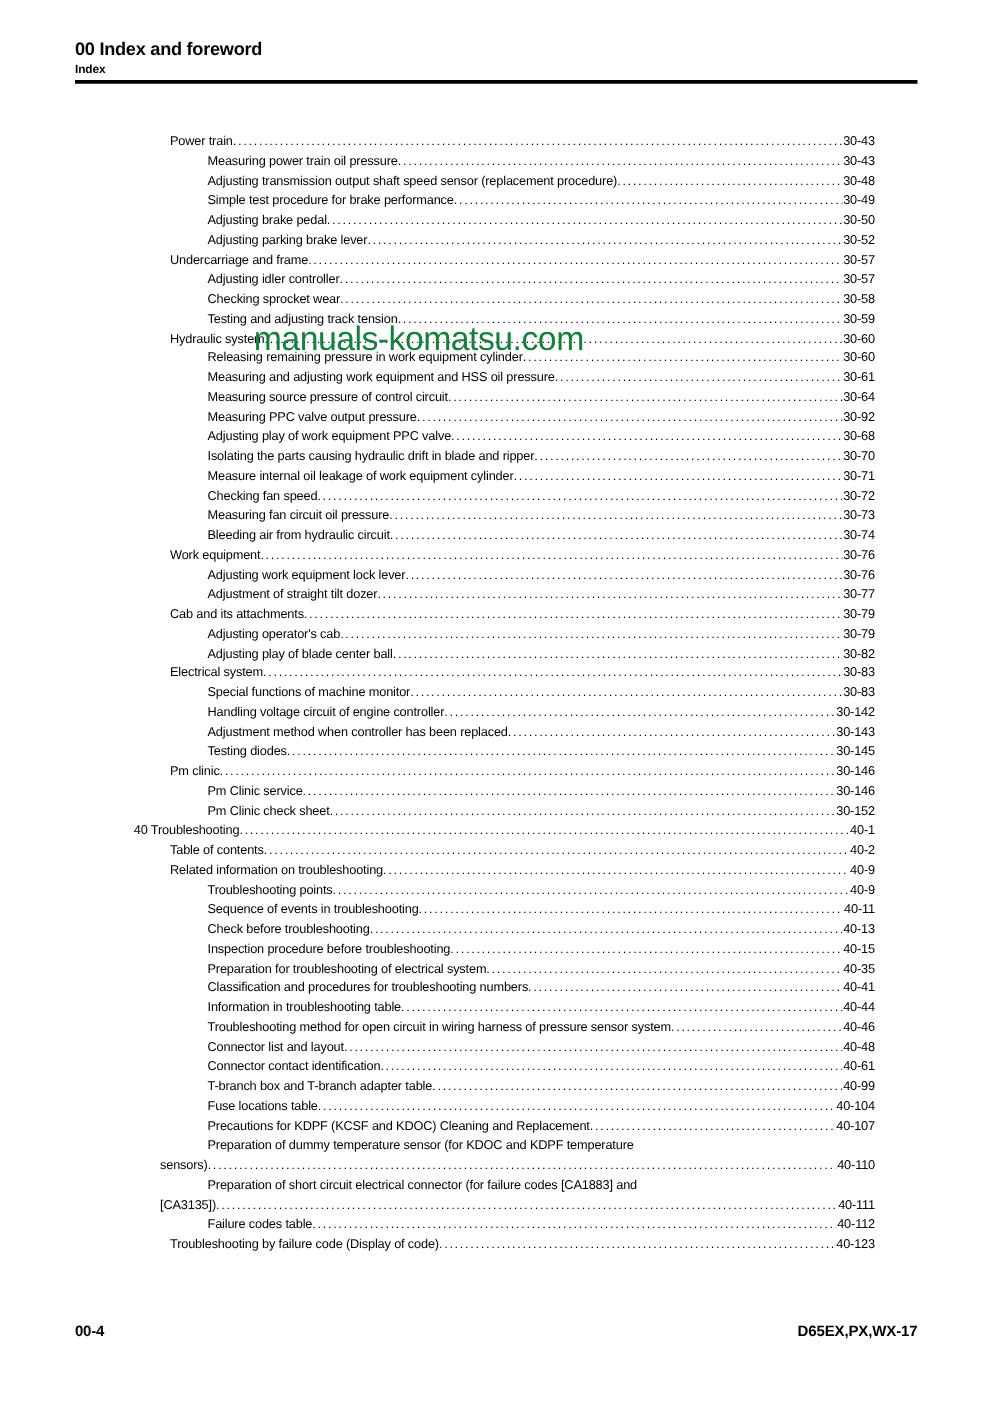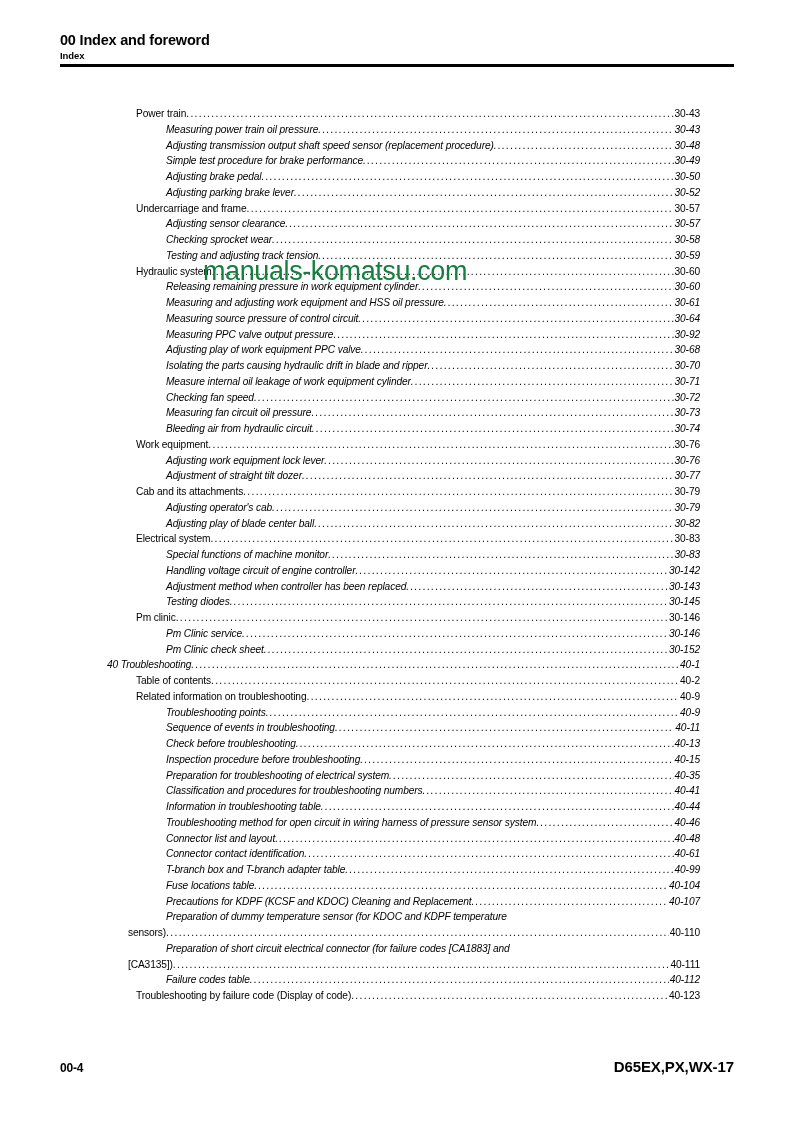--- a/index.html
+++ b/index.html
@@ -94,23 +94,23 @@
     flex: 0 0 auto;
     text-align: right;
     letter-spacing: -0.12px;
     padding-left: 1px;
   }
 
   
   .toc-entry.nolead .leader::after { content: ""; }
 
   
-  .lvl1 { padding-left: 60px; font-style: italic; }
+  .lvl1 { padding-left: 60px; }
   .lvl2 { padding-left: 89px; }
-  .lvl3 { padding-left: 119px; font-style: italic; }
+  .lvl3 { padding-left: 119px; }
   .lvl-cont { padding-left: 81px; }
 
   
   .watermark {
     position: absolute;
     left: 203px;
     top: 256px;
     font-size: 27px;
     line-height: 30px;
     color: #15803d;
@@ -129,21 +129,21 @@
     display: flex;
     justify-content: space-between;
     align-items: baseline;
   }
   .footer-left {
     font-size: 12px;
     font-weight: bold;
     letter-spacing: -0.2px;
   }
   .footer-right {
-    font-size: 15px;
+    font-size: 12px;
     font-weight: bold;
     letter-spacing: -0.1px;
   }
 </style>
 </head>
 <body>
 
 <div class="page">
 
   <div class="header">
@@ -182,21 +182,21 @@
         <span class="label">Adjusting parking brake lever</span>
         <span class="leader"></span>
         <span class="page-no">30-52</span>
       </div>
       <div class="toc-entry lvl2">
         <span class="label">Undercarriage and frame</span>
         <span class="leader"></span>
         <span class="page-no">30-57</span>
       </div>
       <div class="toc-entry lvl3">
-        <span class="label">Adjusting sensor clearance</span>
+        <span class="label">Adjusting idler controller</span>
         <span class="leader"></span>
         <span class="page-no">30-57</span>
       </div>
       <div class="toc-entry lvl3">
         <span class="label">Checking sprocket wear</span>
         <span class="leader"></span>
         <span class="page-no">30-58</span>
       </div>
       <div class="toc-entry lvl3">
         <span class="label">Testing and adjusting track tension</span>

